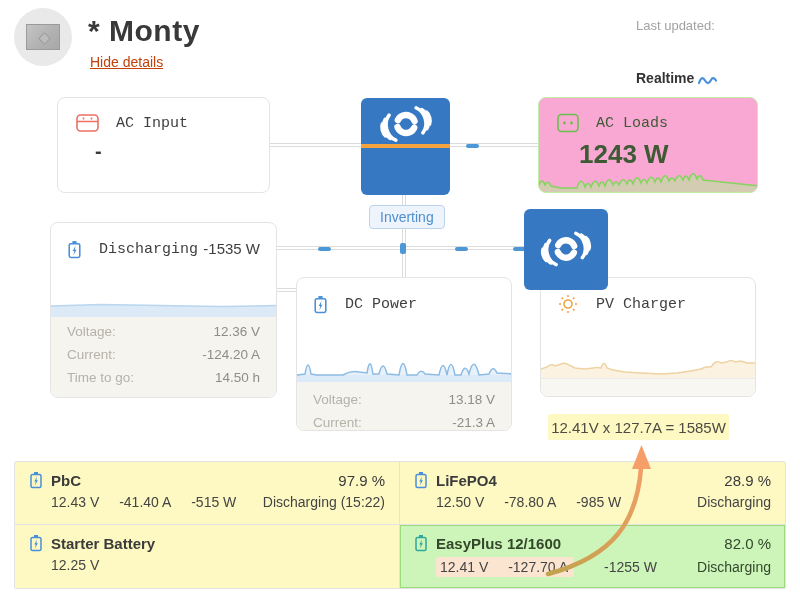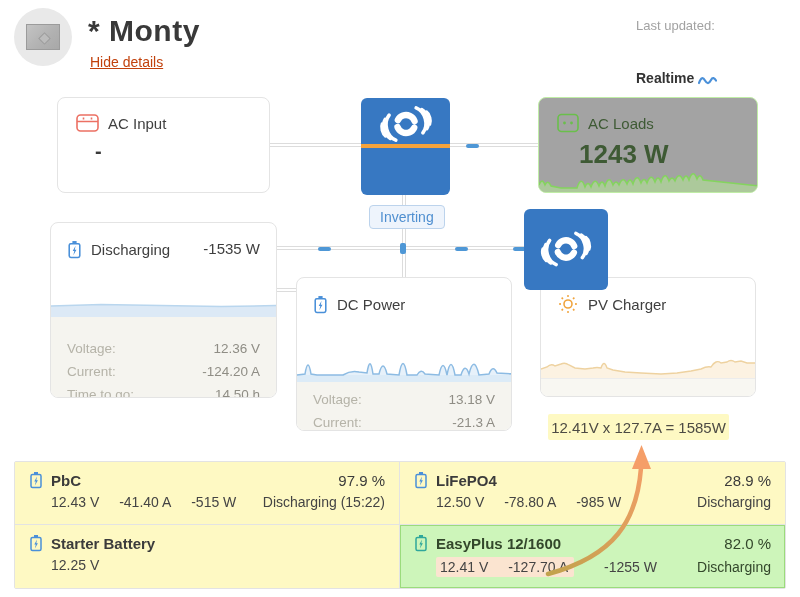--- a/index.html
+++ b/index.html
@@ -11,23 +11,23 @@
   .avatar .device { position:absolute; left:12px; top:16px; width:34px; height:26px; background:linear-gradient(135deg,#c4c4c4 0%,#b2b2b2 55%,#a8a8a8 100%); border:1px solid #9b9b9b; }
   .avatar .device:after { content:""; position:absolute; left:13px; top:9px; width:7px; height:7px; background:#bcbcbc; border:1px solid #9b9b9b; transform:rotate(45deg); }
   .page-title { position:absolute; left:88px; top:14px; font-size:30px; font-weight:bold; color:#393939; letter-spacing:0.5px; }
   .hide-details { position:absolute; left:90px; top:54px; font-size:14px; color:#c2410c; text-decoration:underline; cursor:pointer; }
   .last-updated { position:absolute; left:636px; top:18px; }
   .last-updated .lbl { font-size:13px; color:#a2a2a2; margin-bottom:4px; }
   .last-updated .val { font-size:14px; font-weight:bold; color:#333; display:flex; align-items:flex-end; gap:4px; cursor:pointer;margin-top:37px; }
 
   
   .card { position:absolute; background:#fff; border:1px solid #e4e4e4; border-radius:8px; overflow:hidden; }
-  .card .head { position:absolute; display:flex; align-items:center; gap:9px; font-size:15px; color:#3f3f3f; }
+  .card .head { position:absolute; display:flex; align-items:center; gap:17px; font-size:15px; color:#3f3f3f;font-family:Liberation Mono, monospace; }
   .bigval { position:absolute; font-size:26px; font-weight:bold; color:#3a3a3a; }
-  .foot { position:absolute; left:0; right:0; bottom:0; background:#f5f4ef; padding:20px 16px 8px 16px; }
+  .foot { position:absolute; left:0; right:0; bottom:0; background:#f5f4ef; padding:3px 16px 8px 16px; }
   .foot .row { display:flex; justify-content:space-between; font-size:13.5px; line-height:23px; }
   .foot .row .k { color:#b5b3a8; }
   .foot .row .v { color:#8f8d85; }
 
   .blue-box { position:absolute; background:#3778c2; border-radius:6px; z-index:6; }
   .orange-line { position:absolute; left:0; right:0; height:4px; background:#f5a33c; }
   .badge { position:absolute; z-index:7; background:#eef4fc; border:1px solid #bcd3ec; border-radius:4px; color:#4f8fd0; font-size:14px; padding:3px 10px; }
 
   
   .wire-h { position:absolute; height:4px; border-top:1px solid #dcdcdc; border-bottom:1px solid #dcdcdc; z-index:1; }
@@ -111,21 +111,21 @@
         <path d="M9,15.5 C6.5,18.5 6.5,25.5 9,28.5" stroke-width="2.8"></path>
         <path d="M46,9 C54,15 54,29 46,35" stroke-width="3.6"></path>
         <path d="M51,12 C56,17 56,27 51,32" stroke-width="3.2"></path>
         <path d="M55,15.5 C57.5,18.5 57.5,25.5 55,28.5" stroke-width="2.8"></path>
       </g>
     </svg>
     <div class="orange-line" style="top:46px;"></div>
   </div>
   <div class="badge" style="left:369px; top:205px;">Inverting</div>
 
-  <div class="card" style="left:538px; top:97px; width:220px; height:96px; background:#a3a3a3; border-color:#c0eda6;">
+  <div class="card" style="left:538px; top:97px; width:220px; height:96px; background:#f9a8d4; border-color:#c0eda6;">
     <div class="head" style="left:18px; top:15px; color:#3e5a34;">
       <svg width="22" height="20" viewBox="0 0 22 20">
         <rect x="1" y="1.5" width="20" height="17" rx="3.5" fill="none" stroke="#6abf4b" stroke-width="1.6"></rect>
         <circle cx="7.5" cy="10" r="1.4" fill="#6abf4b"></circle>
         <circle cx="14.5" cy="10" r="1.4" fill="#6abf4b"></circle>
       </svg>
       <span>AC Loads</span>
     </div>
     <div class="bigval" style="left:40px; top:41px; color:#3e5a34;">1243 W</div>
     <svg width="220" height="24" viewBox="0 0 220 24" style="position:absolute; left:0; bottom:0;">

